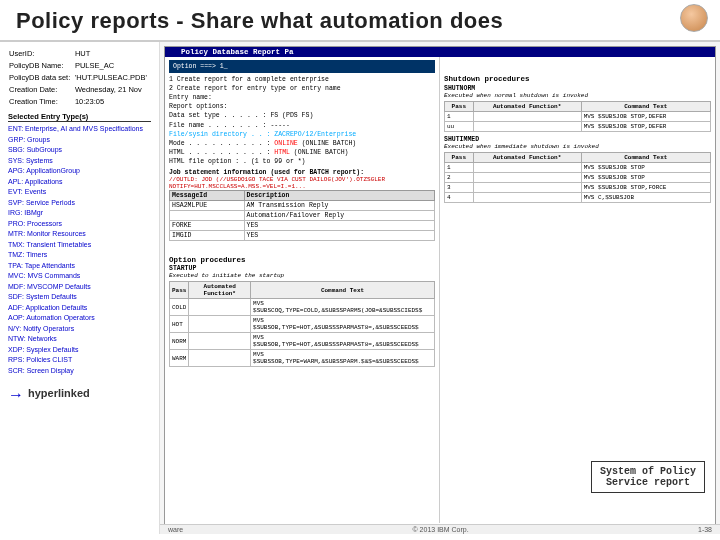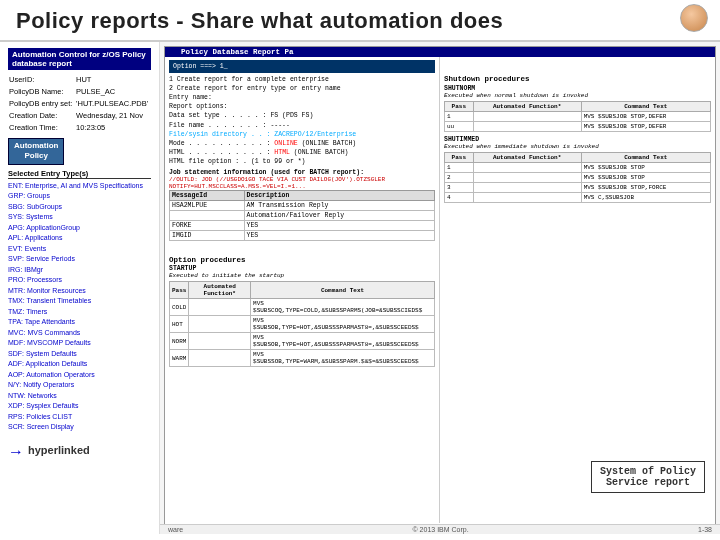--- a/index.html
+++ b/index.html
@@ -265,55 +265,48 @@
   <h1>Policy reports - Share what automation does</h1>
 </div>
 
 <div class="avatar">
   <div class="avatar-circle"></div>
 </div>
 
 <div class="main-content">
 
   <div class="left-panel">
-    <div class="automation-control-header">Automation Control for z/OS Policy database report</div>
 
     <div class="user-info">
       <table>
         <tbody>
             <tr>
           <td>UserID:</td>
           <td>HUT</td>
         </tr>
         <tr>
           <td>PolicyDB Name:</td>
           <td>PULSE_AC</td>
         </tr>
         <tr>
-          <td>PolicyDB entry set:</td>
+          <td>PolicyDB data set:</td>
           <td>'HUT.PULSEAC.PDB'</td>
         </tr>
         <tr>
           <td>Creation Date:</td>
           <td>Wednesday, 21 Nov</td>
         </tr>
         <tr>
           <td>Creation Time:</td>
           <td>10:23:05</td>
         </tr>
       </tbody>
         </table>
     </div>
 
-    <div style="display:flex; align-items:center; margin: 4px 0;">
-      <div class="automation-policy-box">
-        <span>Automation</span><br>
-        <span>Policy</span>
-      </div>
-    </div>
 
     <div class="selected-entry">Selected Entry Type(s)</div>
 
     <div class="entry-list">
       <div class="entry-item">ENT: Enterprise, AI and MVS Specifications</div>
       <div class="entry-item">GRP: Groups</div>
       <div class="entry-item">SBG: SubGroups</div>
       <div class="entry-item">SYS: Systems</div>
       <div class="entry-item">APG: ApplicationGroup</div>
       <div class="entry-item">APL: Applications</div>

